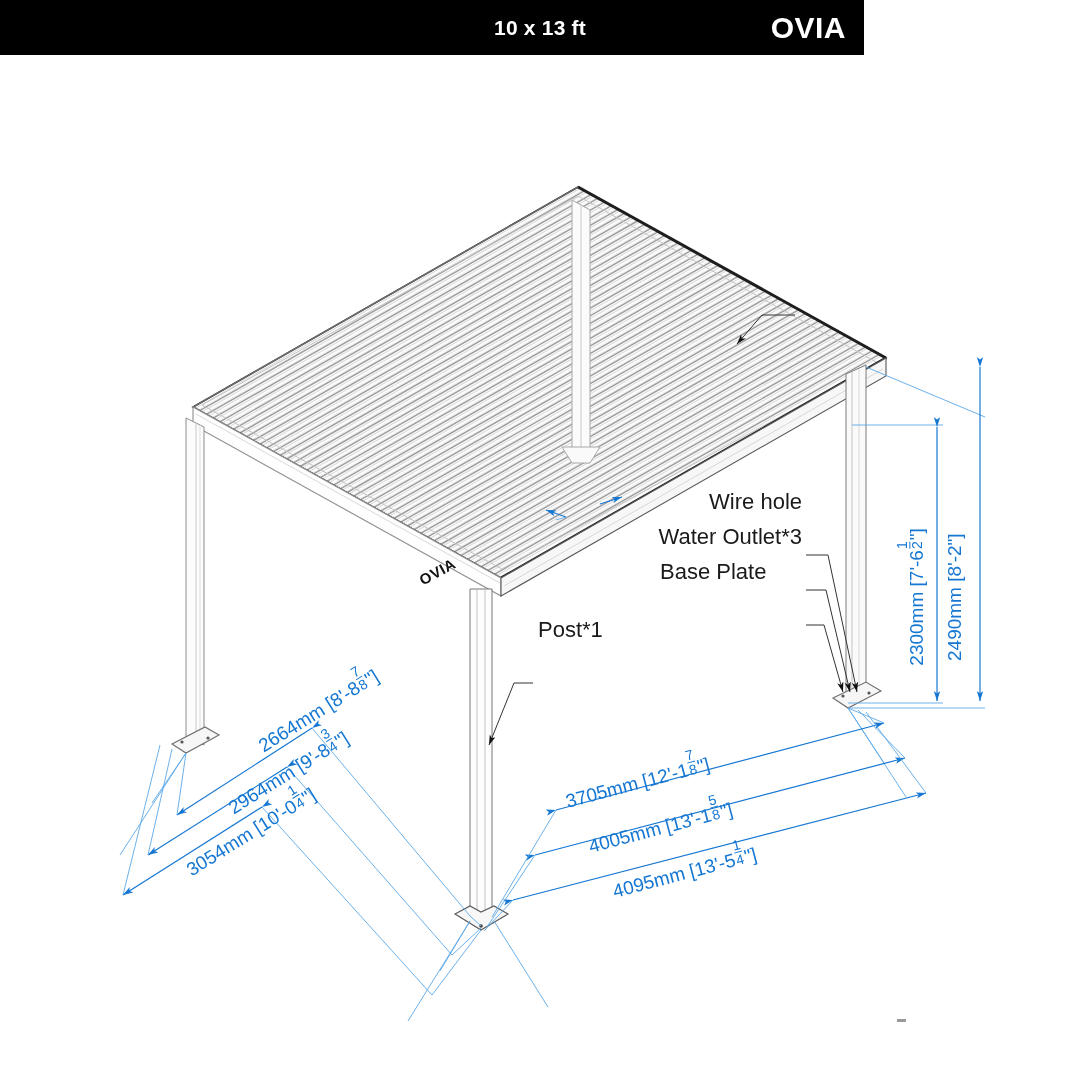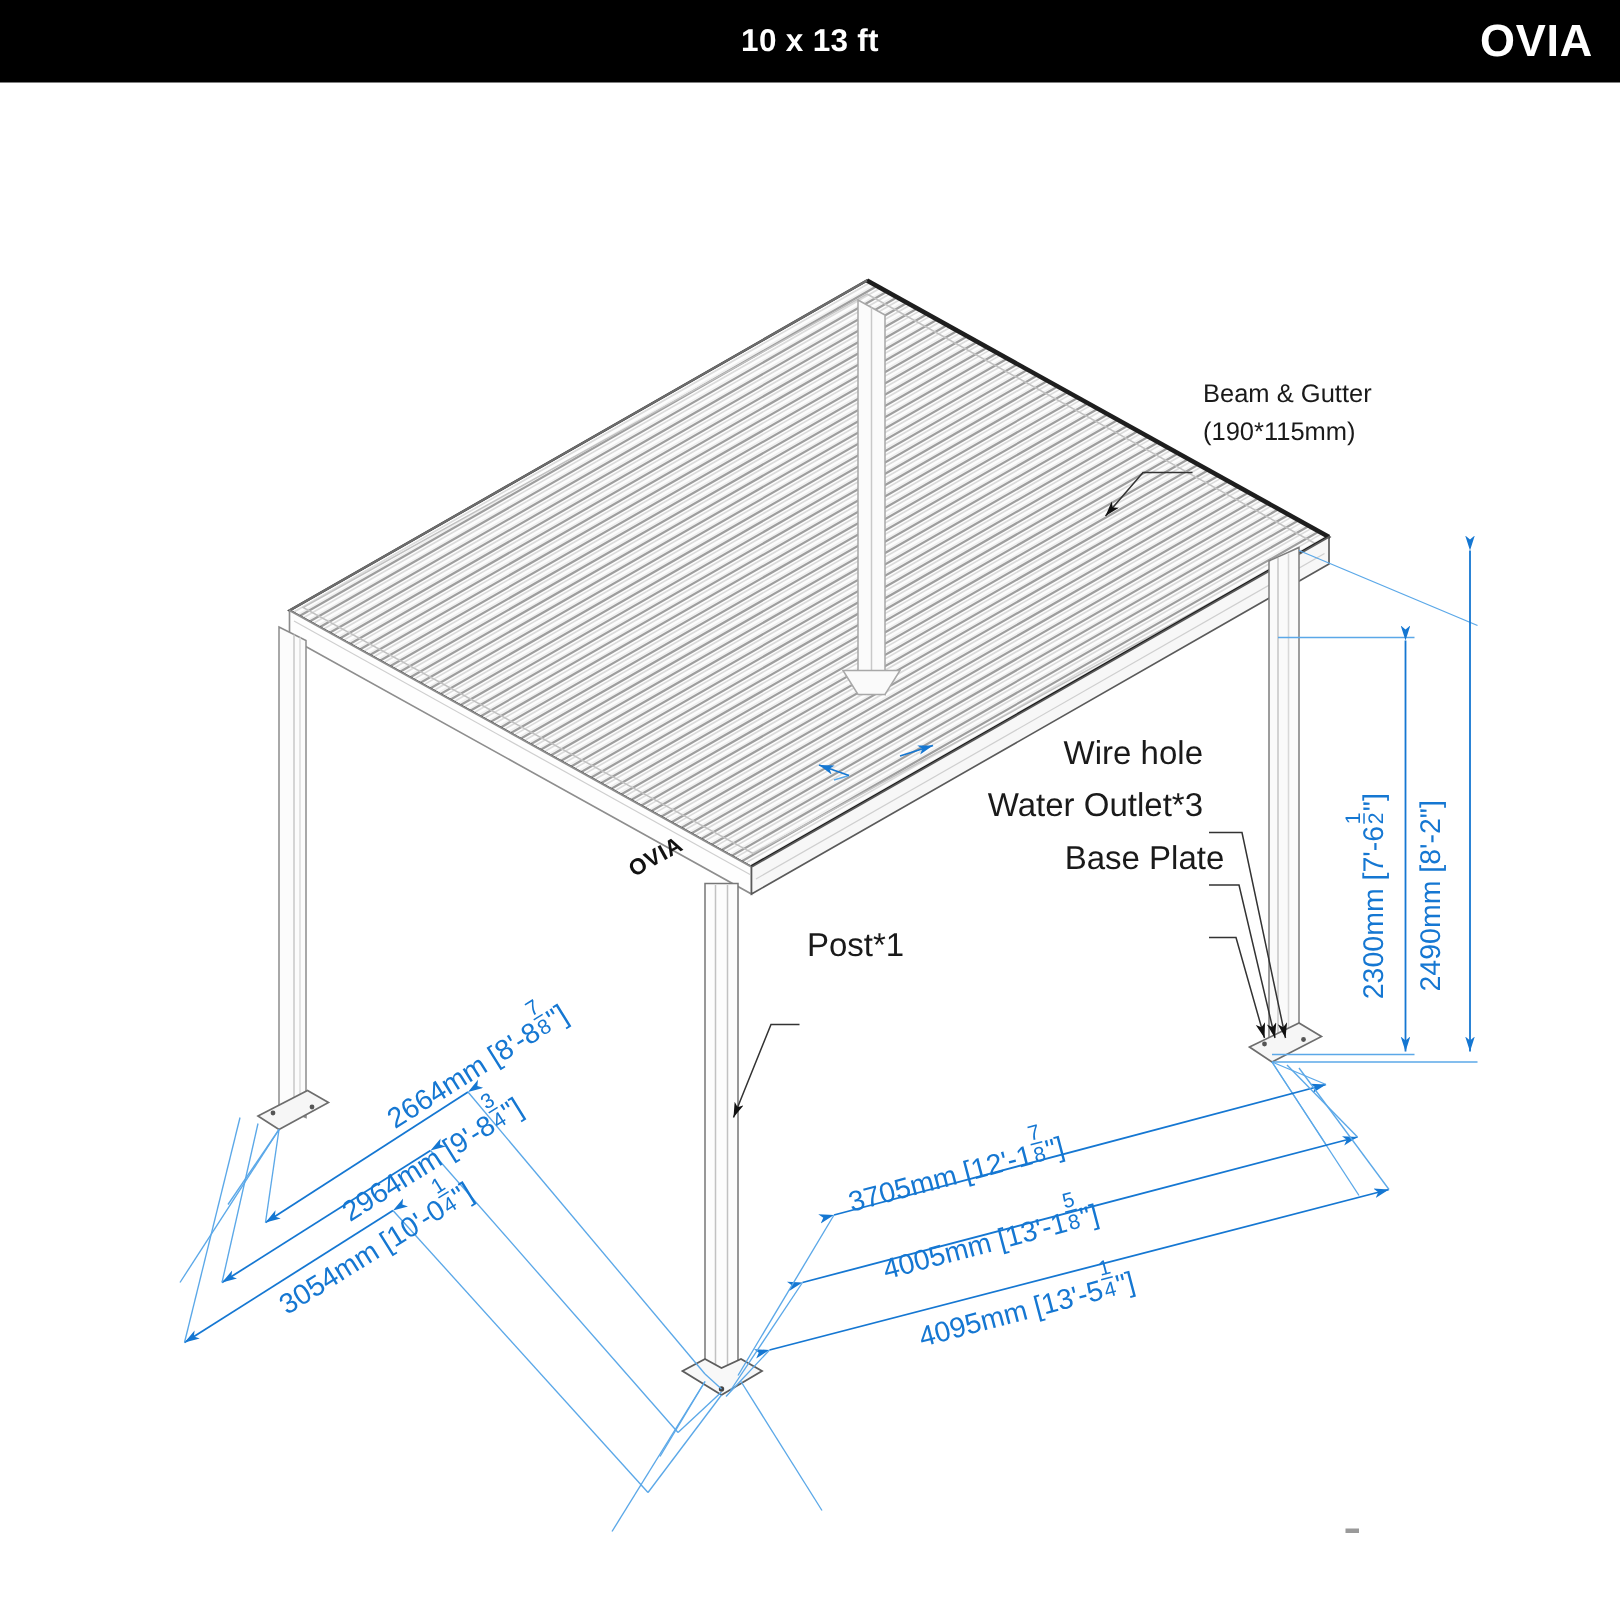--- a/index.html
+++ b/index.html
@@ -2,21 +2,21 @@
 <html><head>
 <meta charset="utf-8">
 <style>
   html,body{margin:0;padding:0;background:#fff;}
   body{width:1080px;height:1080px;overflow:hidden;
        font-family:"Liberation Sans","DejaVu Sans",sans-serif;}
 
   #stage{position:relative;width:1080px;height:1080px;background:#ffffff;}
 
   
-  .header{position:absolute;left:0;top:0;width:1080px;height:55px;
+  .header{position:absolute;left:0;top:0;width:864px;height:55px;
           background:#000;}
   .header-title{position:absolute;left:0;top:0;width:1080px;height:55px;
           display:flex;align-items:center;justify-content:center;
           color:#fff;font-size:21px;font-weight:bold;letter-spacing:.2px;}
   .header-logo{position:absolute;right:18px;top:0;height:55px;
           display:flex;align-items:center;color:#fff;
           font-size:30px;font-weight:bold;letter-spacing:.5px;}
 
   
   #drawing{position:absolute;left:0;top:55px;width:1080px;height:1025px;}
@@ -327,28 +327,24 @@
       <path d="M806,570 L824,570 L843,637" marker-end="url(#ahb)"></path>
 
       <path d="M533,628 L514,628 L489,690" marker-end="url(#ahb)"></path>
     </g>
 
     <rect x="897" y="964" width="9" height="3" fill="#9a9a9a"></rect>
   </svg>
 
   <div class="post-logo" style="left:418px;top:563px;transform:rotate(-29deg);">OVIA</div>
 
-  <div class="lbl2" style="left:802px;top:250px;">
-    <div>Beam &amp; Gutter</div>
-    <div>(190*115mm)</div>
-  </div>
 
   <div class="lbl" style="left:680px;top:489px;text-align:right;width:122px;">Wire hole</div>
   <div class="lbl" style="left:620px;top:524px;text-align:right;width:182px;">Water Outlet*3</div>
-  <div class="lbl" style="left:692px;top:559px;text-align:center;width:142px;">Base Plate</div>
+  <div class="lbl" style="left:660px;top:559px;text-align:left;width:142px;">Base Plate</div>
   <div class="lbl" style="left:538px;top:617px;">Post*1</div>
 
   <div class="dim" id="dimL0" style="left:258px;top:728px;transform:rotate(-32deg);">2664mm [8'-8<span class="fr"><span class="n">7</span><span class="d">8</span></span>"]</div>
   <div class="dim" id="dimL1" style="left:228px;top:790px;transform:rotate(-32deg);">2964mm [9'-8<span class="fr"><span class="n">3</span><span class="d">4</span></span>"]</div>
   <div class="dim" id="dimL2" style="left:186px;top:852px;transform:rotate(-32deg);">3054mm [10'-0<span class="fr"><span class="n">1</span><span class="d">4</span></span>"]</div>
 
   <div class="dim" id="dimR0" style="left:565px;top:782px;transform:rotate(-14.8deg);">3705mm [12'-1<span class="fr"><span class="n">7</span><span class="d">8</span></span>"]</div>
   <div class="dim" id="dimR1" style="left:588px;top:827px;transform:rotate(-14.8deg);">4005mm [13'-1<span class="fr"><span class="n">5</span><span class="d">8</span></span>"]</div>
   <div class="dim" id="dimR2" style="left:612px;top:872px;transform:rotate(-14.8deg);">4095mm [13'-5<span class="fr"><span class="n">1</span><span class="d">4</span></span>"]</div>
 

